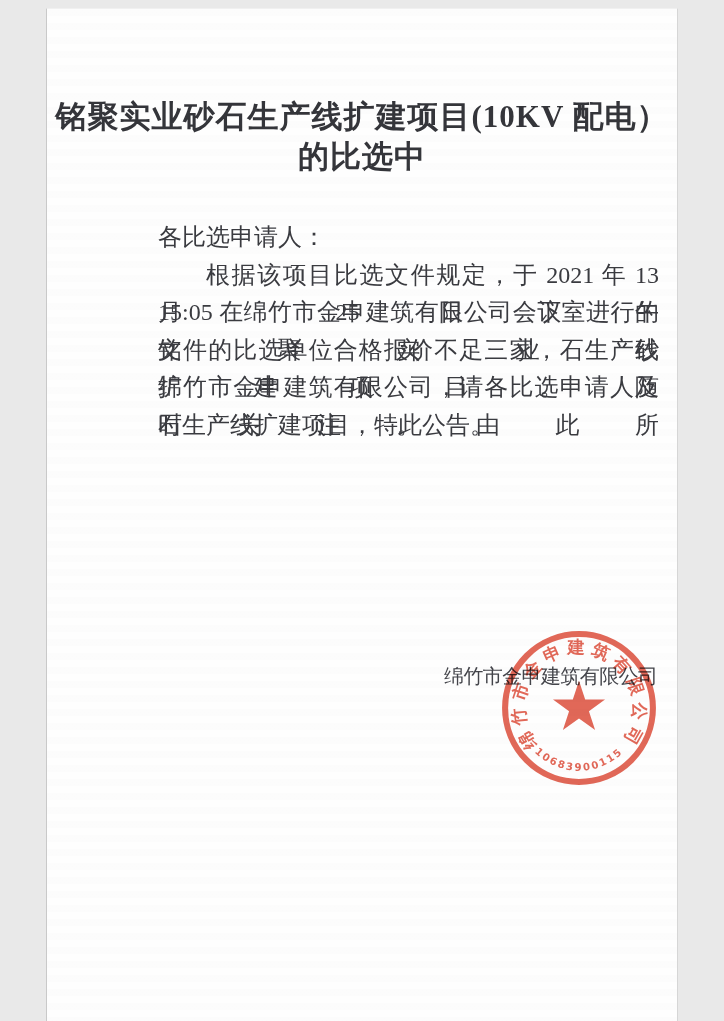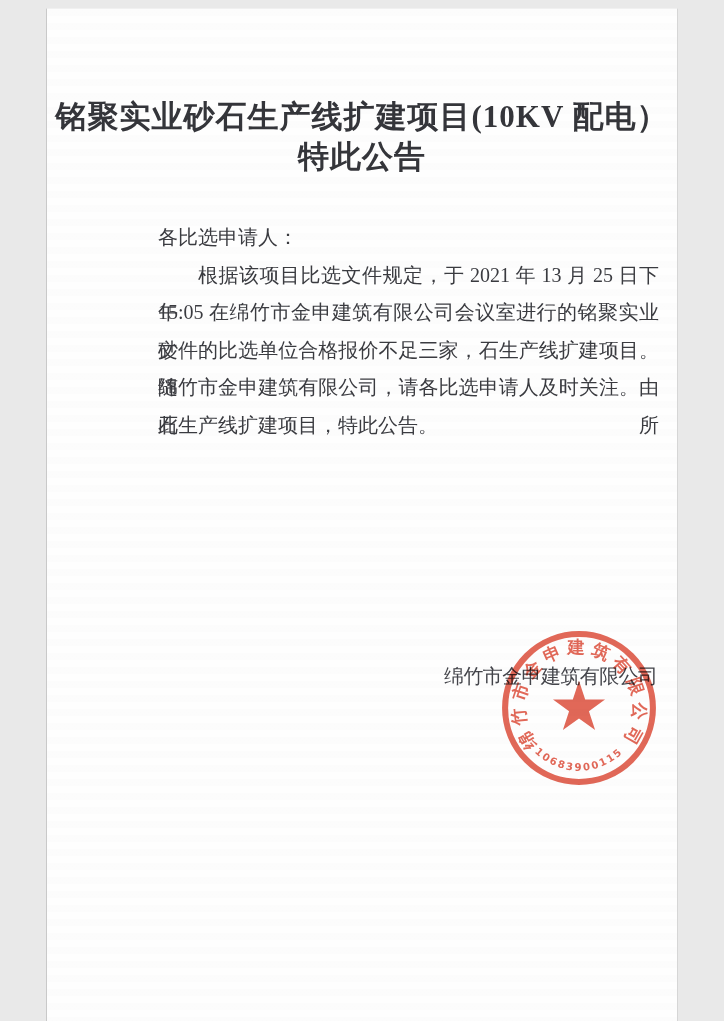--- a/index.html
+++ b/index.html
@@ -36,21 +36,21 @@
     font-weight: bold;
     line-height: 40px;
     color: #34353a;
     letter-spacing: 1px;
   }
   .content {
     position: absolute;
     left: 111px;
     top: 210px;
     width: 501px;
-    font-size: 20px;
+    font-size: 24px;
     line-height: 37.5px;
     color: #3a3b40;
   }
   .salutation {
     height: 37.5px;
     text-align: left;
   }
   .body-line {
     height: 37.5px;
     white-space: nowrap;
@@ -103,21 +103,21 @@
     font-family: "DejaVu Sans", sans-serif;
   }
 </style>
 </head>
 <body>
 
 <div class="page">
 
   <div class="doc-title">
     <div>铭聚实业砂石生产线扩建项目(10KV 配电）</div>
-    <div>特此公告</div>
+    <div>的比选中</div>
   </div>
 
   <div class="content">
     <div class="salutation">各比选申请人：</div>
     <div class="body-line j indent">根据该项目比选文件规定，于 2021 年 13 月 25 日下午</div>
     <div class="body-line j">15:05 在绵竹市金申建筑有限公司会议室进行的铭聚实业砂</div>
     <div class="body-line j">文件的比选单位合格报价不足三家，石生产线扩建项目。随</div>
     <div class="body-line j">绵竹市金申建筑有限公司，请各比选申请人及时关注。由此所</div>
     <div class="body-line">石生产线扩建项目，特此公告。</div>
   </div>

